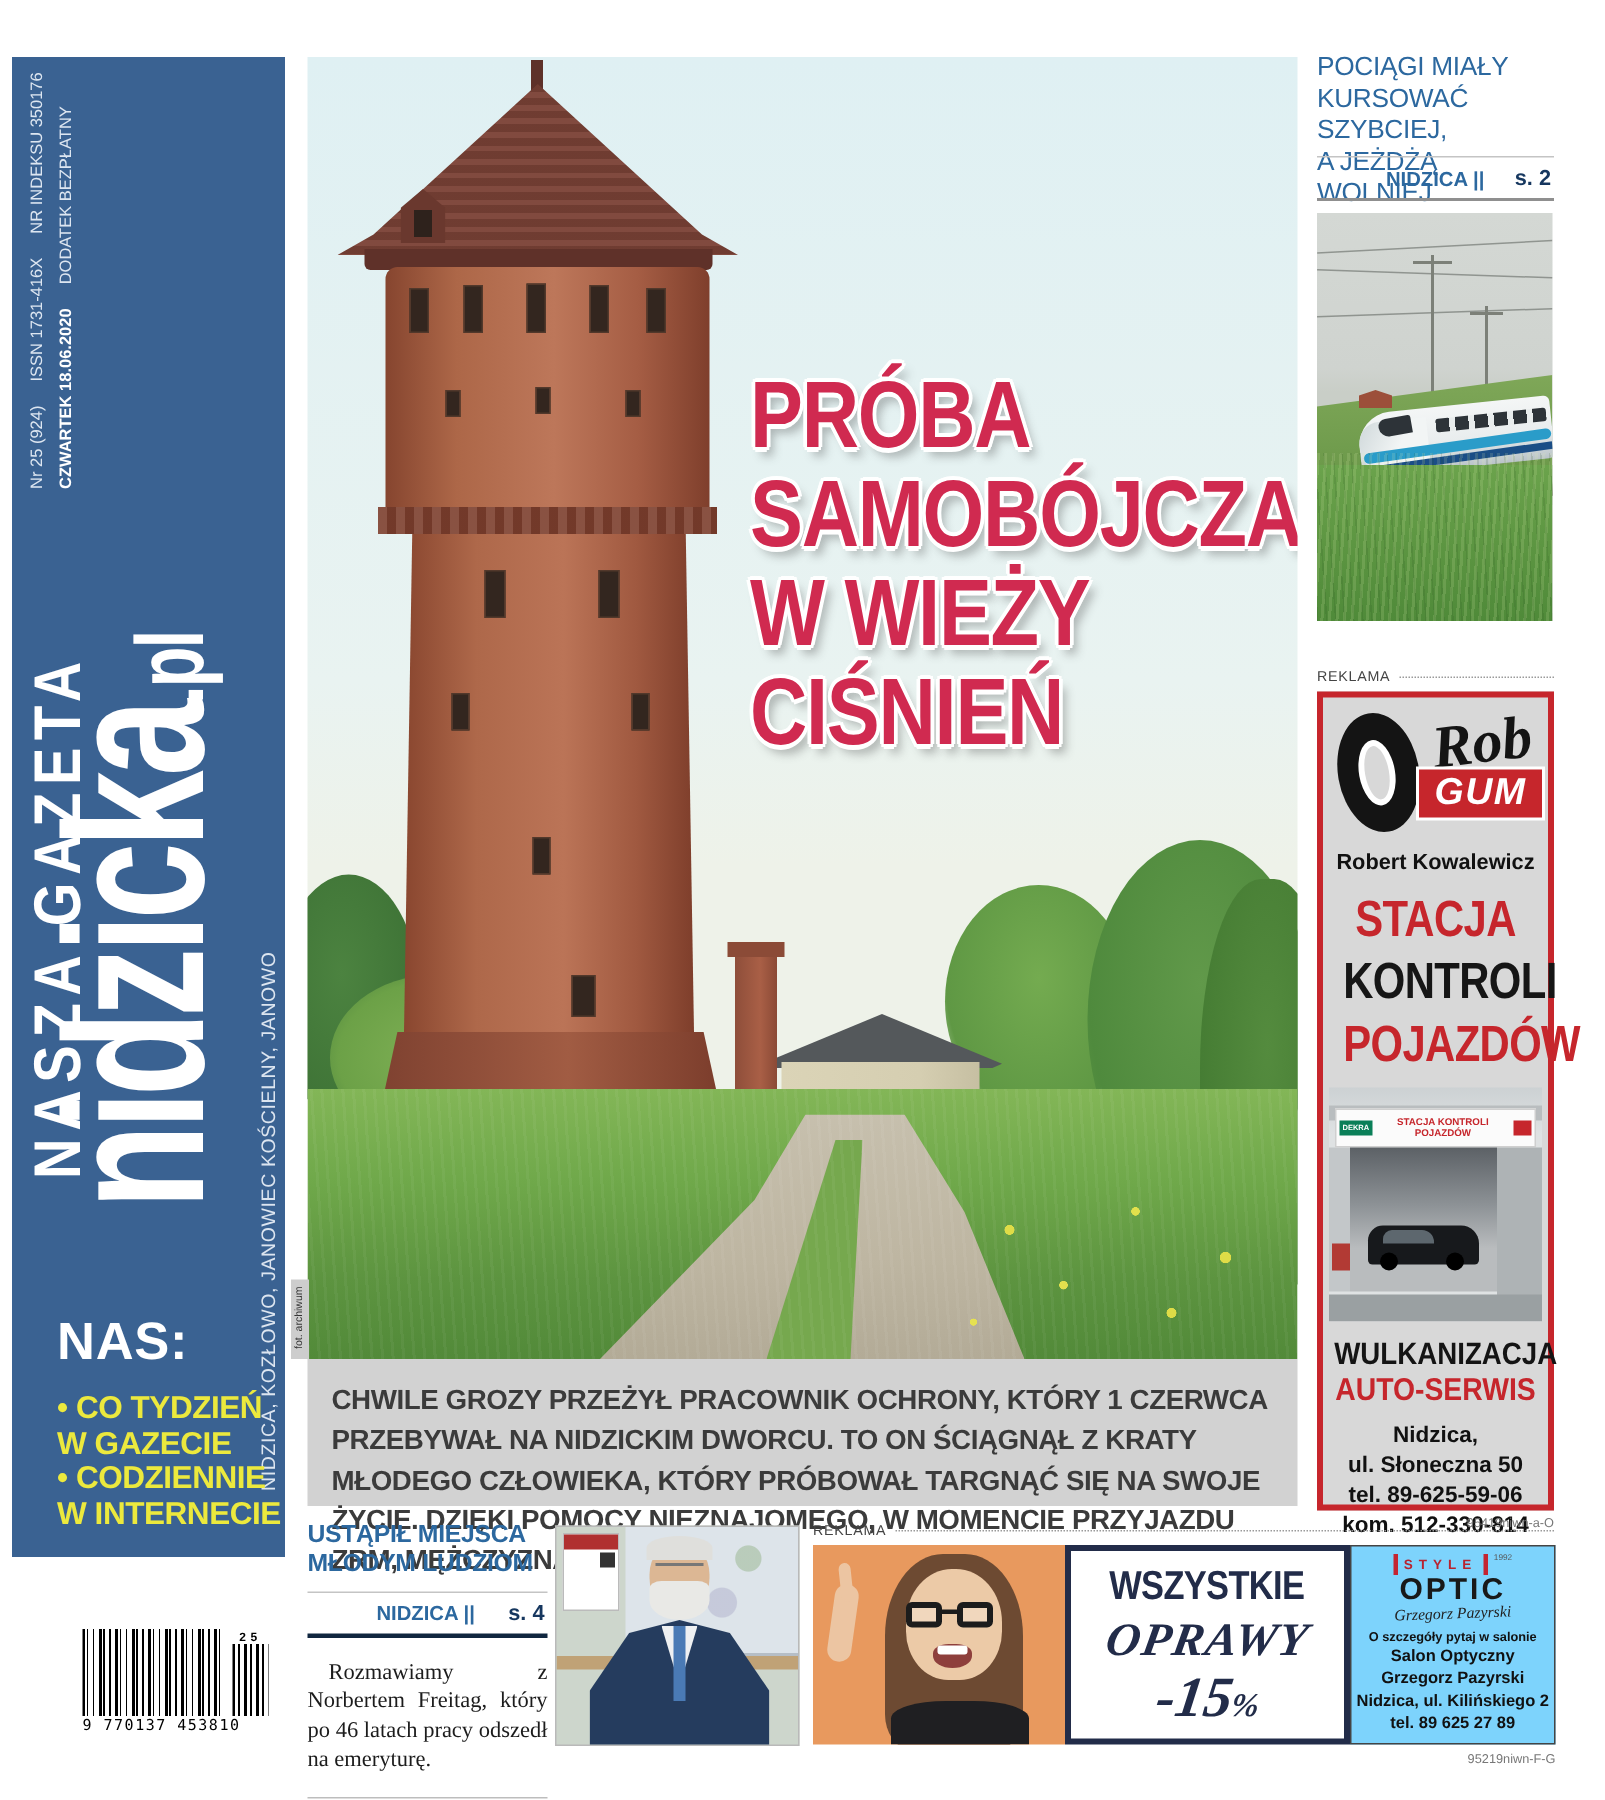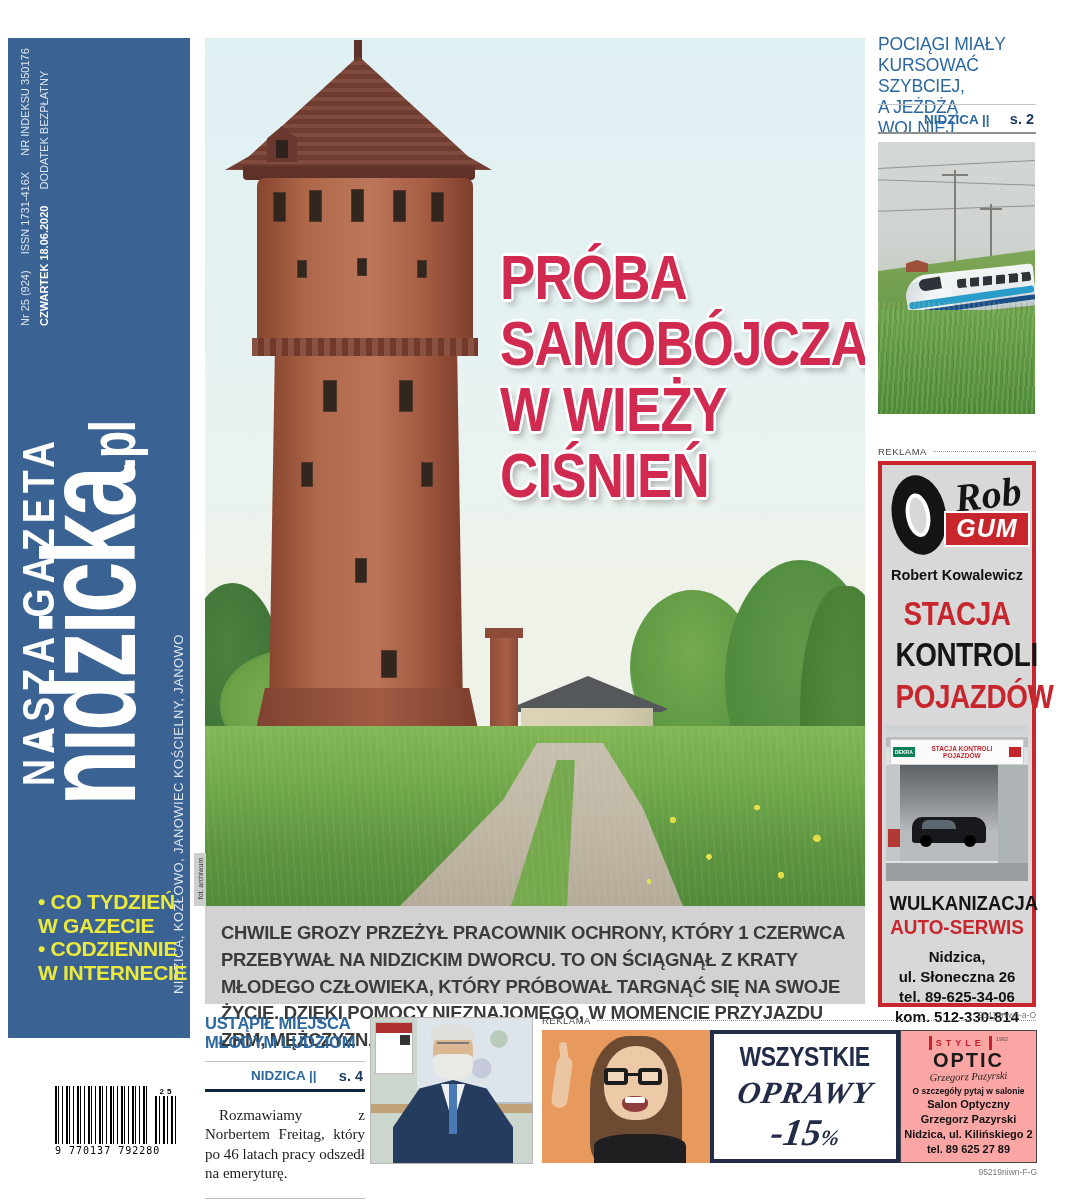--- a/index.html
+++ b/index.html
@@ -190,21 +190,21 @@
   .gp-gl.l { left:62px; } .gp-gl.r { left:96px; }
   .gp-bridge { position:absolute; left:86px; top:43px; width:12px; height:3px; background:#1c1c1c; }
   .gp-mouth { position:absolute; left:80px; top:66px; width:26px; height:16px; background:#8e3f3c; border-radius:40% 40% 50% 50%; }
   .gp-teeth { position:absolute; left:83px; top:67px; width:20px; height:6px; background:#fff; border-radius:2px; }
   .gp-top { position:absolute; left:52px; top:104px; width:92px; height:29px; background:#1f1f22; border-radius:40% 40% 0 0; }
   .promo { width:190px; height:133px; background:#fff; border:4px solid #222c49; display:flex; flex-direction:column; align-items:center; justify-content:center; }
   .promo .l1 { font-size:27px; font-weight:800; color:#222c49; transform:scaleX(.85); letter-spacing:-.5px; }
   .promo .l2 { font-family:"Liberation Serif", serif; font-style:italic; font-weight:bold; font-size:31px; color:#222c49; transform:skewX(-10deg) scaleX(1.02); letter-spacing:1px; margin-top:2px; }
   .promo .l3 { font-family:"Liberation Serif", serif; font-style:italic; font-weight:bold; font-size:38px; color:#222c49; transform:skewX(-8deg); line-height:1; margin-top:2px; }
   .promo .pct { font-size:22px; }
-  .optic-box { width:137px; height:133px; background:#fca5a5; border:1px solid #444; text-align:center; padding-top:5px; }
+  .optic-box { width:137px; height:133px; background:#7dd3fc; border:1px solid #444; text-align:center; padding-top:5px; }
   .ob-style { display:flex; align-items:center; justify-content:center; gap:4px; }
   .ob-bar { display:inline-block; width:3px; height:14px; background:#c32431; }
   .ob-style-tx { font-size:9px; font-weight:bold; letter-spacing:4px; color:#b8232f; }
   .ob-year { font-size:5.5px; color:#555; align-self:flex-start; }
   .ob-main { font-size:20px; font-weight:800; letter-spacing:2px; color:#191919; line-height:1; }
   .ob-sig { font-family:"Liberation Serif", serif; font-style:italic; font-size:10.5px; color:#222; transform:rotate(-2deg); margin-top:1px; }
   .ob-i1 { font-size:8.5px; font-weight:800; color:#111; margin-top:4px; }
   .ob-i2 { font-size:11px; font-weight:800; color:#111; line-height:1.15; margin-top:2px; }
   .ob-i3 { font-size:11px; font-weight:bold; color:#111; margin-top:3px; }
   .red { color:#c6262c; }
@@ -218,38 +218,39 @@
     <div class="mast-rot">
       <div class="m-name">NASZA GAZETA</div>
       <div class="m-fine">
         <div><span>Nr 25 (924)</span><span class="gap"></span><span>ISSN 1731-416X</span><span class="gap"></span><span>NR INDEKSU 350176</span></div>
         <div><span class="b">CZWARTEK 18.06.2020</span><span class="gap"></span><span>DODATEK BEZPŁATNY</span></div>
       </div>
       <div class="m-logo"><span>nidzicka</span><span class="pl">.pl</span></div>
       <div class="m-coverage">NIDZICA, KOZŁOWO, JANOWIEC KOŚCIELNY, JANOWO</div>
     </div>
     <div class="czytaj">
+      <div class="t">NAS:</div>
       <ul>
         <li>• CO TYDZIEŃ</li>
         <li>W GAZECIE</li>
         <li>• CODZIENNIE</li>
         <li>W INTERNECIE</li>
       </ul>
     </div>
   </div>
 
   <div class="barcode">
     <div class="bc-row">
       <div class="bc-main"></div>
       <div class="bc-addon">
         <div class="bc-addon-num">25</div>
         <div class="bc-addon-bars"></div>
       </div>
     </div>
-    <div class="bc-digits">9 770137 792280</div>
+    <div class="bc-digits">9 770137 453810</div>
   </div>
 
   <div class="photo-main">
     <div class="abs t-left"></div>
     <div class="abs bush-left"></div>
     <div class="abs t-r1"></div>
     <div class="abs t-r2"></div>
     <div class="abs t-r3"></div>
     <div class="abs h-roof"></div>
     <div class="abs h-wall"></div>
@@ -366,22 +367,22 @@
         <div class="sp-car-win"></div>
         <div class="sp-wheel" style="left:8px;"></div>
         <div class="sp-wheel" style="right:10px;"></div>
       </div>
       <div class="sp-floor"></div>
     </div>
     <div class="rg-serv1">WULKANIZACJA</div>
     <div class="rg-serv2">AUTO-SERWIS</div>
     <div class="rg-addr">
       <div>Nidzica,</div>
-      <div>ul. Słoneczna 26</div>
-      <div>tel. 89-625-34-06</div>
+      <div>ul. Słoneczna 50</div>
+      <div>tel. 89-625-59-06</div>
       <div>kom. 512-330-814</div>
       <div>508-061-772</div>
     </div>
   </div>
   <div class="ad-code" style="left:878px;top:1010px;width:158px;text-align:right;">95419niwn-a-O</div>
 
   <div class="retire-col">
     <h2>
       <div>USTĄPIŁ MIEJSCA</div>
       <div>MŁODYM LUDZIOM</div>

